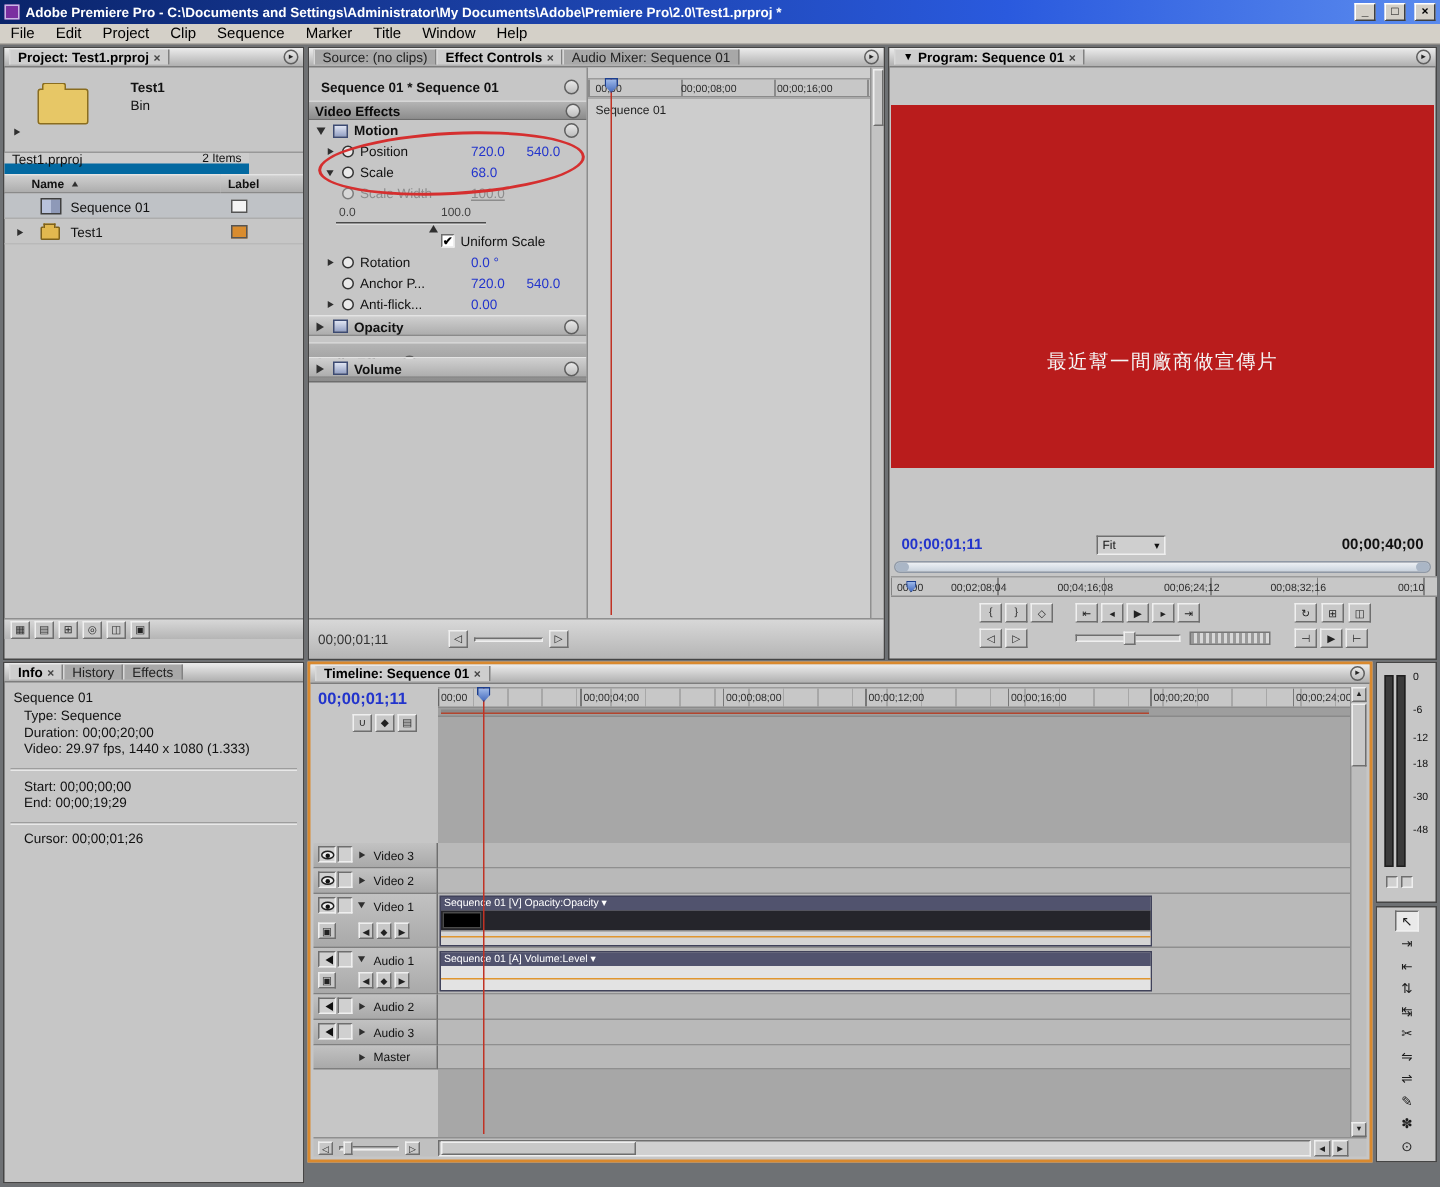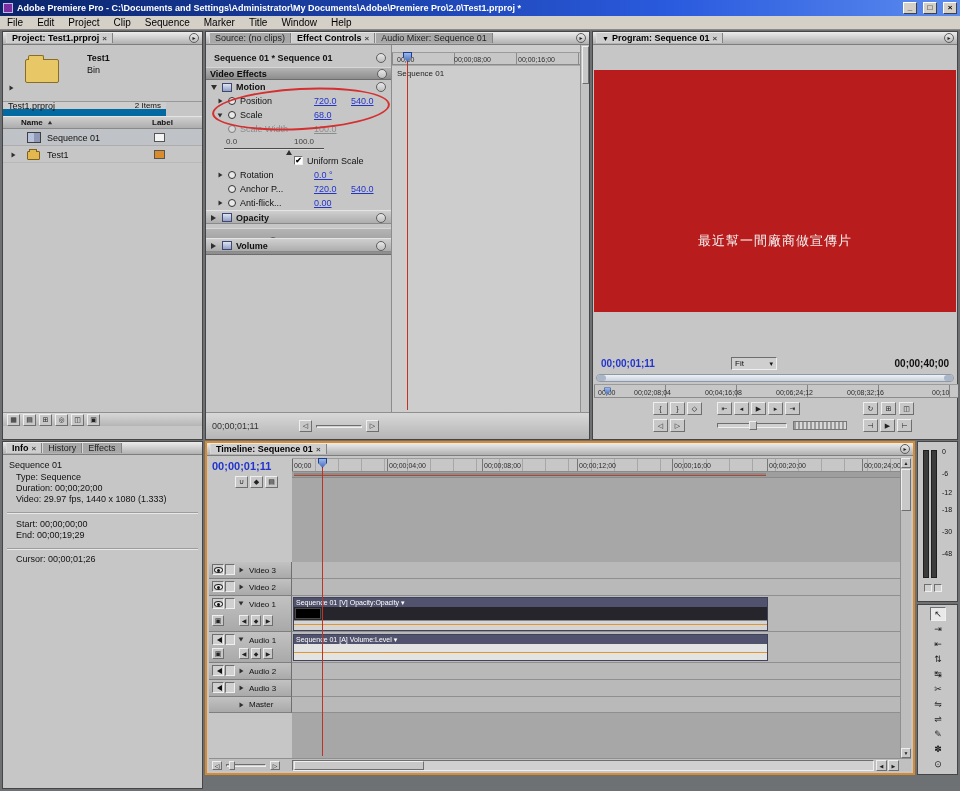--- a/index.html
+++ b/index.html
@@ -17,21 +17,21 @@
   .menu-item{padding:0 7px;height:100%;display:flex;align-items:center}
   .panel{position:absolute;background:#c6c6c6;border:1px solid #454545}
   .phead{position:relative;height:13px;background:linear-gradient(#ececec,#b0b0b0);border-bottom:1px solid #7d7d7d;display:flex;align-items:center;font-size:9px;padding-left:3px}
   .tab{display:flex;align-items:center;gap:3px;padding:0 5px;background:#a8a8a8;border-right:1px solid #828282;border-left:1px solid #d8d8d8;color:#222;white-space:nowrap}
   .tab.active{background:#cecece;font-weight:bold;color:#000}
   .tabx{font-size:8px;color:#444}
   .pmenu{position:absolute;right:3px;top:1px;width:10px;height:10px;border:1px solid #5f5f5f;border-radius:50%;background:linear-gradient(#e8e8e8,#bdbdbd);font-size:6px;line-height:9px;text-align:center;color:#222}
   .cbtn{width:10px;height:10px;border:1px solid #5f5f5f;border-radius:50%;background:linear-gradient(#e8e8e8,#bdbdbd);font-size:6px;line-height:9px;text-align:center;color:#222;display:inline-block}
   .btn3{display:inline-flex;align-items:center;justify-content:center;background:#c8c8c8;border:1px solid;border-color:#efefef #6e6e6e #6e6e6e #efefef;color:#222}
   .sunk{background:#d0d0d0;border:1px solid;border-color:#6e6e6e #efefef #efefef #6e6e6e}
-  .val{color:#2234cc;text-decoration:underline}
+  .val{color:#2234cc;}
   .dis{color:#8c8c8c}
   .secbar{background:linear-gradient(#b4b4b4,#8d8d8d);border-top:1px solid #d6d6d6;border-bottom:1px solid #6d6d6d;font-weight:bold;font-size:9px;display:flex;align-items:center;padding:0 4px;color:#0a0a0a}
   .fxbar{background:linear-gradient(#cfcfcf,#adadad);border-top:1px solid #e4e4e4;border-bottom:1px solid #8a8a8a}
   .trir{width:0;height:0;border-left:5px solid #2f2f2f;border-top:3px solid transparent;border-bottom:3px solid transparent;display:inline-block}
   .trid{width:0;height:0;border-top:5px solid #2f2f2f;border-left:3px solid transparent;border-right:3px solid transparent;display:inline-block}
   .triu{width:0;height:0;border-bottom:5px solid #2f2f2f;border-left:3px solid transparent;border-right:3px solid transparent;display:inline-block}
   .sw{width:8px;height:8px;border:1px solid #333;border-radius:50%;background:#e9e9e9;display:inline-block}
   .ruler{background-color:#c7c7c7;border-top:1px solid #9b9b9b;border-bottom:1px solid #8b8b8b;color:#2c2c2c}
   .phline{width:1px;background:#c03224}
   .phmark{width:9px;height:10px;background:linear-gradient(#9db8e8,#4a6fc0);border:1px solid #1d3f8f;clip-path:polygon(0 0,100% 0,100% 50%,50% 100%,0 50%)}

